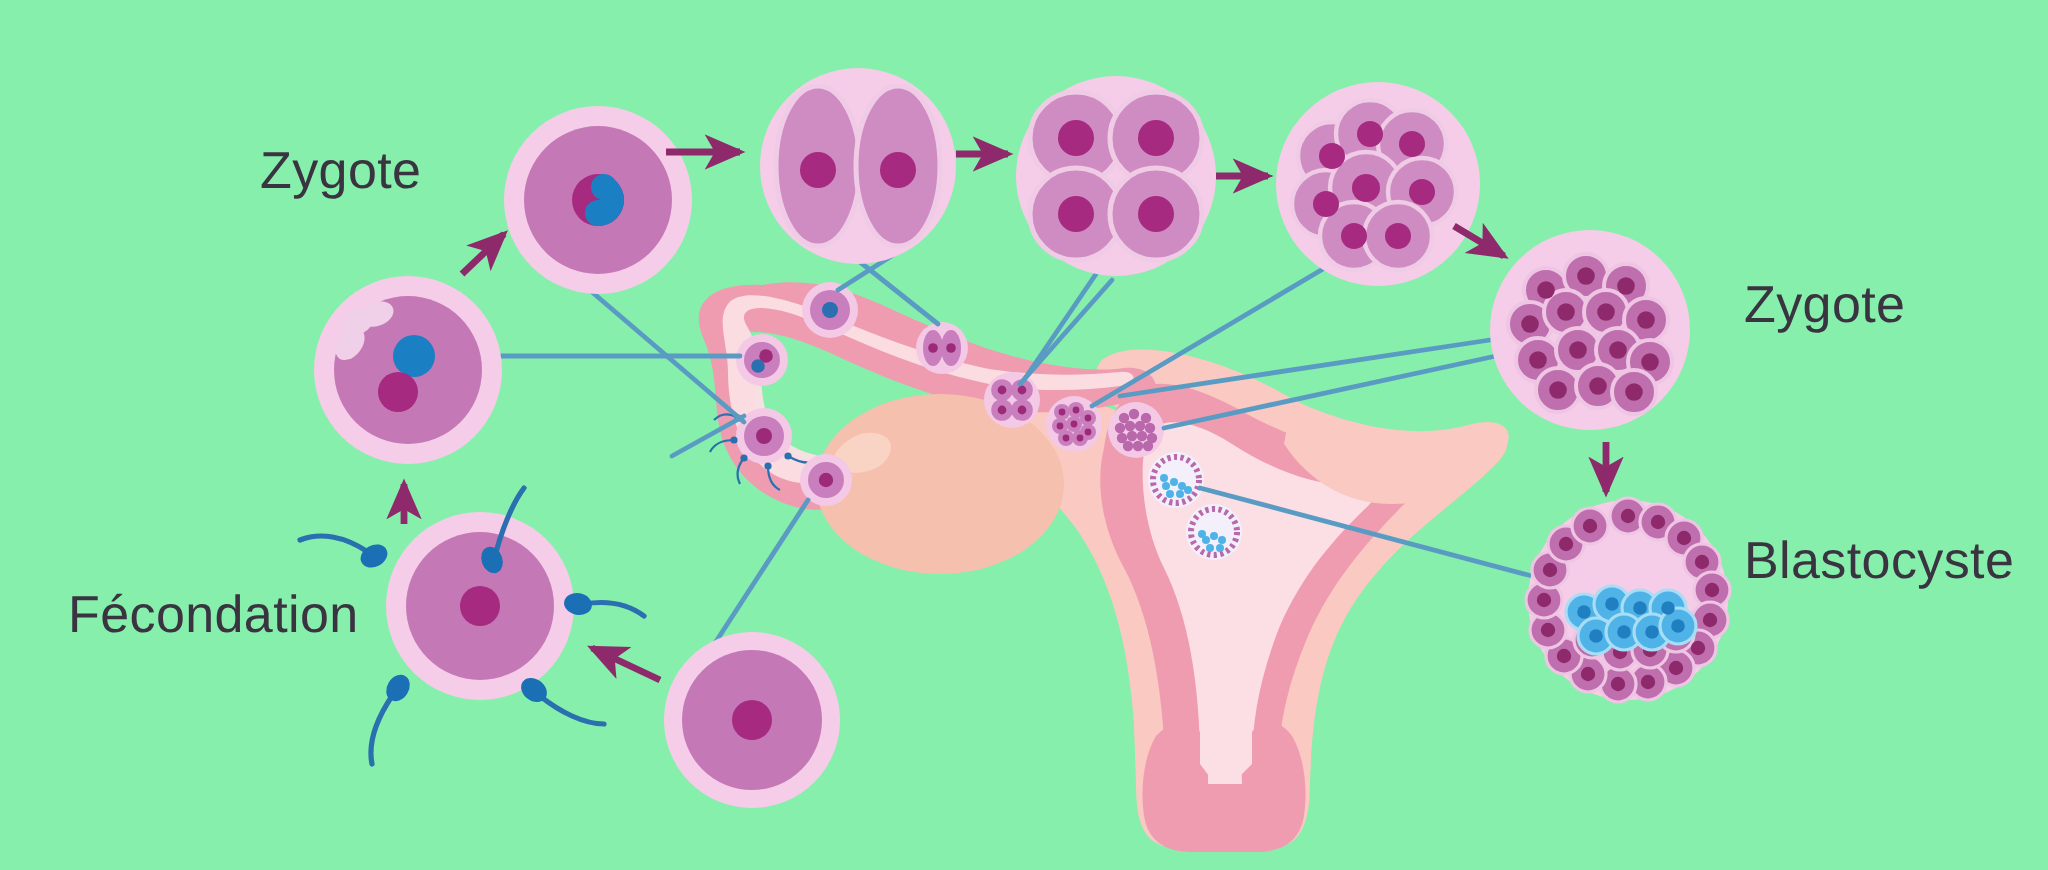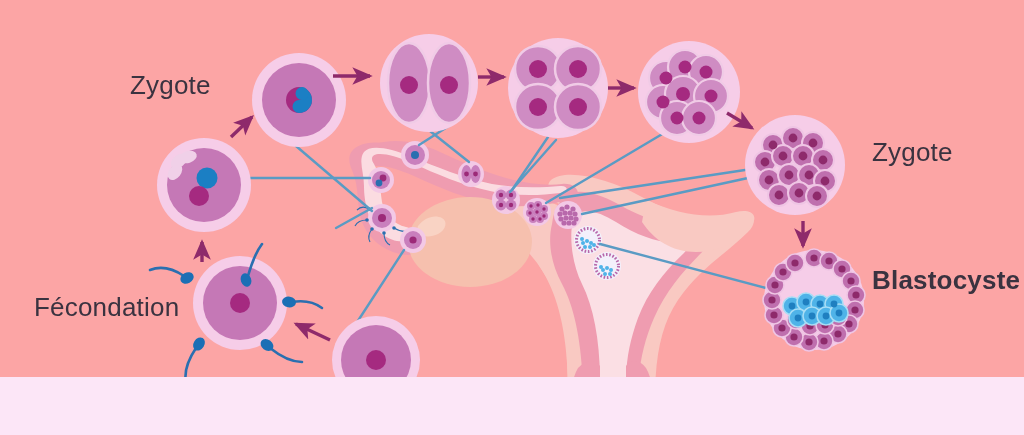--- a/index.html
+++ b/index.html
@@ -3,22 +3,22 @@
 <meta charset="utf-8">
 <style>
   html, body {
     margin: 0;
     padding: 0;
     background: #fce6f7;
   }
   #stage {
     position: relative;
     width: 1024px;
-    height: 377px;
-    background: #fca5a5;
+    height: 435px;
+    background: #86efac;
     overflow: hidden;
     font-family: "Liberation Sans", sans-serif;
   }
   #diagram {
     position: absolute;
     inset: 0;
     width: 1024px;
     height: 435px;
   }
   .dlabel {
@@ -26,21 +26,21 @@
     color: #3a3340;
     font-family: "Liberation Sans", sans-serif;
     font-size: 26px;
     font-weight: 400;
     white-space: nowrap;
     letter-spacing: 0.2px;
   }
   #label-zygote      { left: 130px; top: 70px; }
   #label-fecondation { left: 34px;  top: 292px; }
   #label-morula      { left: 872px; top: 137px; }
-  #label-blastocyste { left: 872px; top: 265px; font-weight: bold; }
+  #label-blastocyste { left: 872px; top: 265px; }
 </style>
 </head>
 <body>
 
 <div id="stage">
 
   <svg id="diagram" viewBox="0 0 1024 435">
     <defs>
       <marker id="arrowhead" markerWidth="7" markerHeight="7" refX="5.2" refY="3" orient="auto" markerUnits="strokeWidth">
         <path d="M0,0.4 L6,3 L0,5.6 L1.5,3 Z" fill="#8e2a6b"></path>

